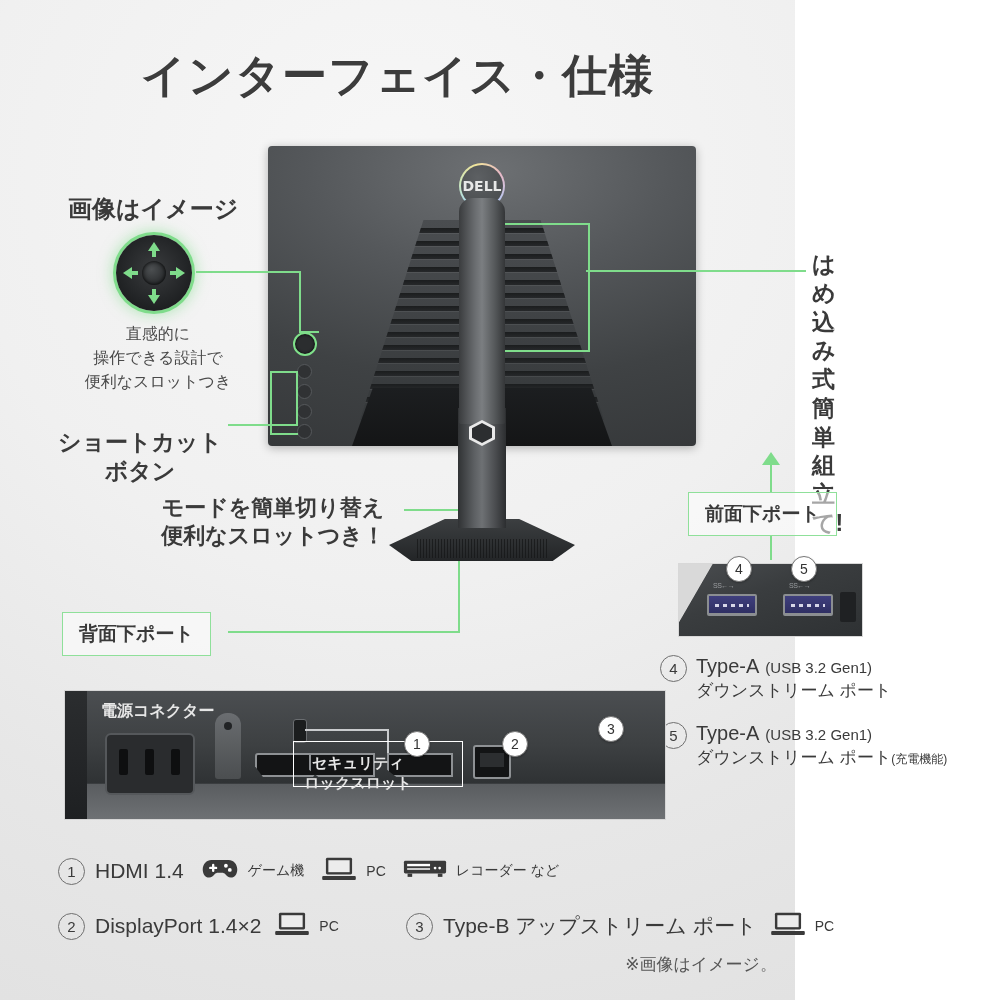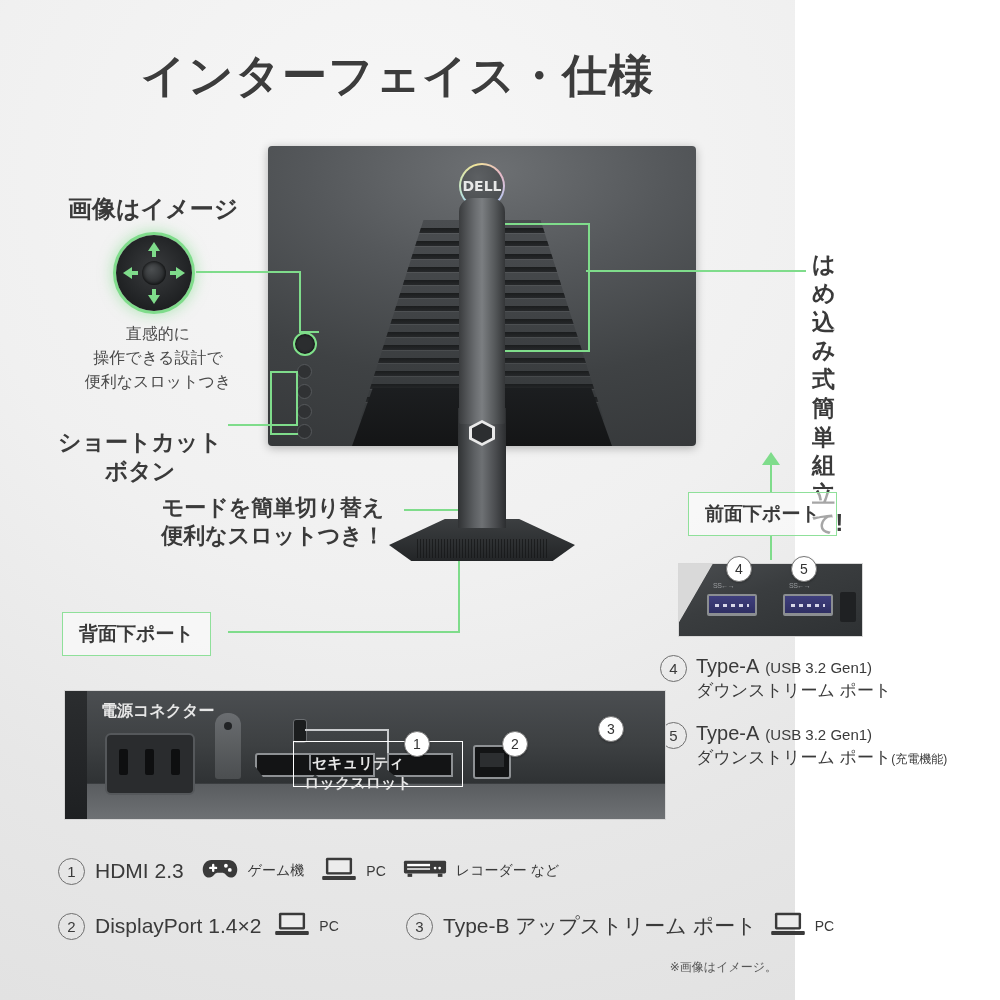--- a/index.html
+++ b/index.html
@@ -218,21 +218,21 @@
   .legend-row{display:flex;align-items:center;}
   .legend-num{
     width:25px;height:25px;border-radius:50%;border:1.3px solid #6f6f6f;
     display:flex;align-items:center;justify-content:center;font-size:15px;color:#3a3a3a;
     flex:0 0 auto;
   }
   .legend-main{font-size:21px;color:#3a3a3a;margin-left:10px;white-space:nowrap;}
   .legend-small{font-size:14px;color:#3a3a3a;margin-left:8px;white-space:nowrap;}
   .ico{flex:0 0 auto;margin-left:16px;}
 
-  #footnote{right:18px;bottom:24px;font-size:12px;color:#555;}
+  #footnote{right:18px;bottom:24px;font-size:17px;color:#555;}
 </style>
 </head>
 <body>
 
 <div id="page">
 
   <div class="abs" id="title">インターフェイス・仕様</div>
 
   <div class="abs" id="monitor">
     <div id="panel">
@@ -404,21 +404,21 @@
       <div>ロックスロット</div>
     </div>
   </div>
 
   <div class="abs numcircle" style="left:404px;top:731px;">1</div>
   <div class="abs numcircle" style="left:502px;top:731px;">2</div>
   <div class="abs numcircle" style="left:598px;top:716px;">3</div>
 
   <div class="abs legend-row" style="left:58px;top:855px;">
     <div class="legend-num">1</div>
-    <div class="legend-main">HDMI 2.3</div>
+    <div class="legend-main">HDMI 1.4</div>
 
     <span class="ico">
       <svg width="40" height="26" viewBox="0 0 44 28" aria-hidden="true">
         <path d="M12.5 4h19c5.2 0 9.5 4.5 9.5 10.2 0 5-2.6 9.2-7 9.2-3 0-4.4-1.8-6.1-3.6-1-1-2.1-1.6-3.9-1.6h-4c-1.8 0-2.9.6-3.9 1.6-1.7 1.8-3.1 3.6-6.1 3.6-4.4 0-7-4.2-7-9.2C3 8.5 7.3 4 12.5 4z" fill="#3a3a3a"></path>
         <rect x="10" y="11.5" width="9" height="2.6" rx="1.3" fill="#ffffff"></rect>
         <rect x="13.2" y="8.3" width="2.6" height="9" rx="1.3" fill="#ffffff"></rect>
         <circle cx="28.5" cy="10.4" r="2.1" fill="#ffffff"></circle>
         <circle cx="32.8" cy="15" r="2.1" fill="#ffffff"></circle>
       </svg>
     </span>

